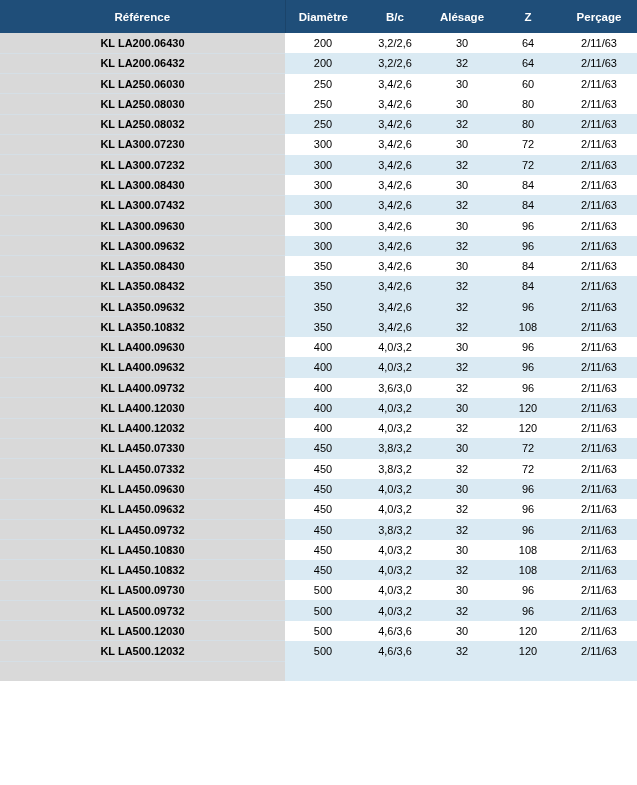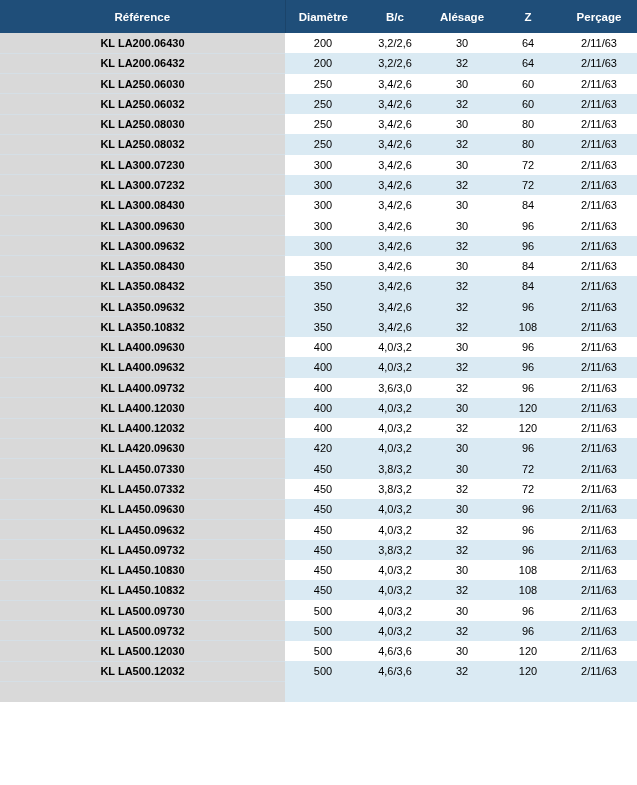--- a/index.html
+++ b/index.html
@@ -108,28 +108,20 @@
           <td class="val">2/11/63</td>
         </tr>
         <tr>
           <td class="ref">KL LA250.06030</td>
           <td class="val">250</td>
           <td class="val">3,4/2,6</td>
           <td class="val">30</td>
           <td class="val">60</td>
           <td class="val">2/11/63</td>
         </tr>
-        <tr class="band">
-          <td class="ref">KL LA250.06032</td>
-          <td class="val">250</td>
-          <td class="val">3,4/2,6</td>
-          <td class="val">32</td>
-          <td class="val">60</td>
-          <td class="val">2/11/63</td>
-        </tr>
         <tr>
           <td class="ref">KL LA250.08030</td>
           <td class="val">250</td>
           <td class="val">3,4/2,6</td>
           <td class="val">30</td>
           <td class="val">80</td>
           <td class="val">2/11/63</td>
         </tr>
         <tr class="band">
           <td class="ref">KL LA250.08032</td>
@@ -156,20 +148,28 @@
           <td class="val">2/11/63</td>
         </tr>
         <tr>
           <td class="ref">KL LA300.08430</td>
           <td class="val">300</td>
           <td class="val">3,4/2,6</td>
           <td class="val">30</td>
           <td class="val">84</td>
           <td class="val">2/11/63</td>
         </tr>
+        <tr class="band">
+          <td class="ref">KL LA300.07432</td>
+          <td class="val">300</td>
+          <td class="val">3,4/2,6</td>
+          <td class="val">32</td>
+          <td class="val">84</td>
+          <td class="val">2/11/63</td>
+        </tr>
         <tr>
           <td class="ref">KL LA300.09630</td>
           <td class="val">300</td>
           <td class="val">3,4/2,6</td>
           <td class="val">30</td>
           <td class="val">96</td>
           <td class="val">2/11/63</td>
         </tr>
         <tr class="band">
           <td class="ref">KL LA300.09632</td>
@@ -242,28 +242,20 @@
           <td class="val">30</td>
           <td class="val">120</td>
           <td class="val">2/11/63</td>
         </tr>
         <tr>
           <td class="ref">KL LA400.12032</td>
           <td class="val">400</td>
           <td class="val">4,0/3,2</td>
           <td class="val">32</td>
           <td class="val">120</td>
-          <td class="val">2/11/63</td>
-        </tr>
-        <tr class="band">
-          <td class="ref">KL LA420.09630</td>
-          <td class="val">420</td>
-          <td class="val">4,0/3,2</td>
-          <td class="val">30</td>
-          <td class="val">96</td>
           <td class="val">2/11/63</td>
         </tr>
         <tr class="band">
           <td class="ref">KL LA450.07330</td>
           <td class="val">450</td>
           <td class="val">3,8/3,2</td>
           <td class="val">30</td>
           <td class="val">72</td>
           <td class="val">2/11/63</td>
         </tr>

